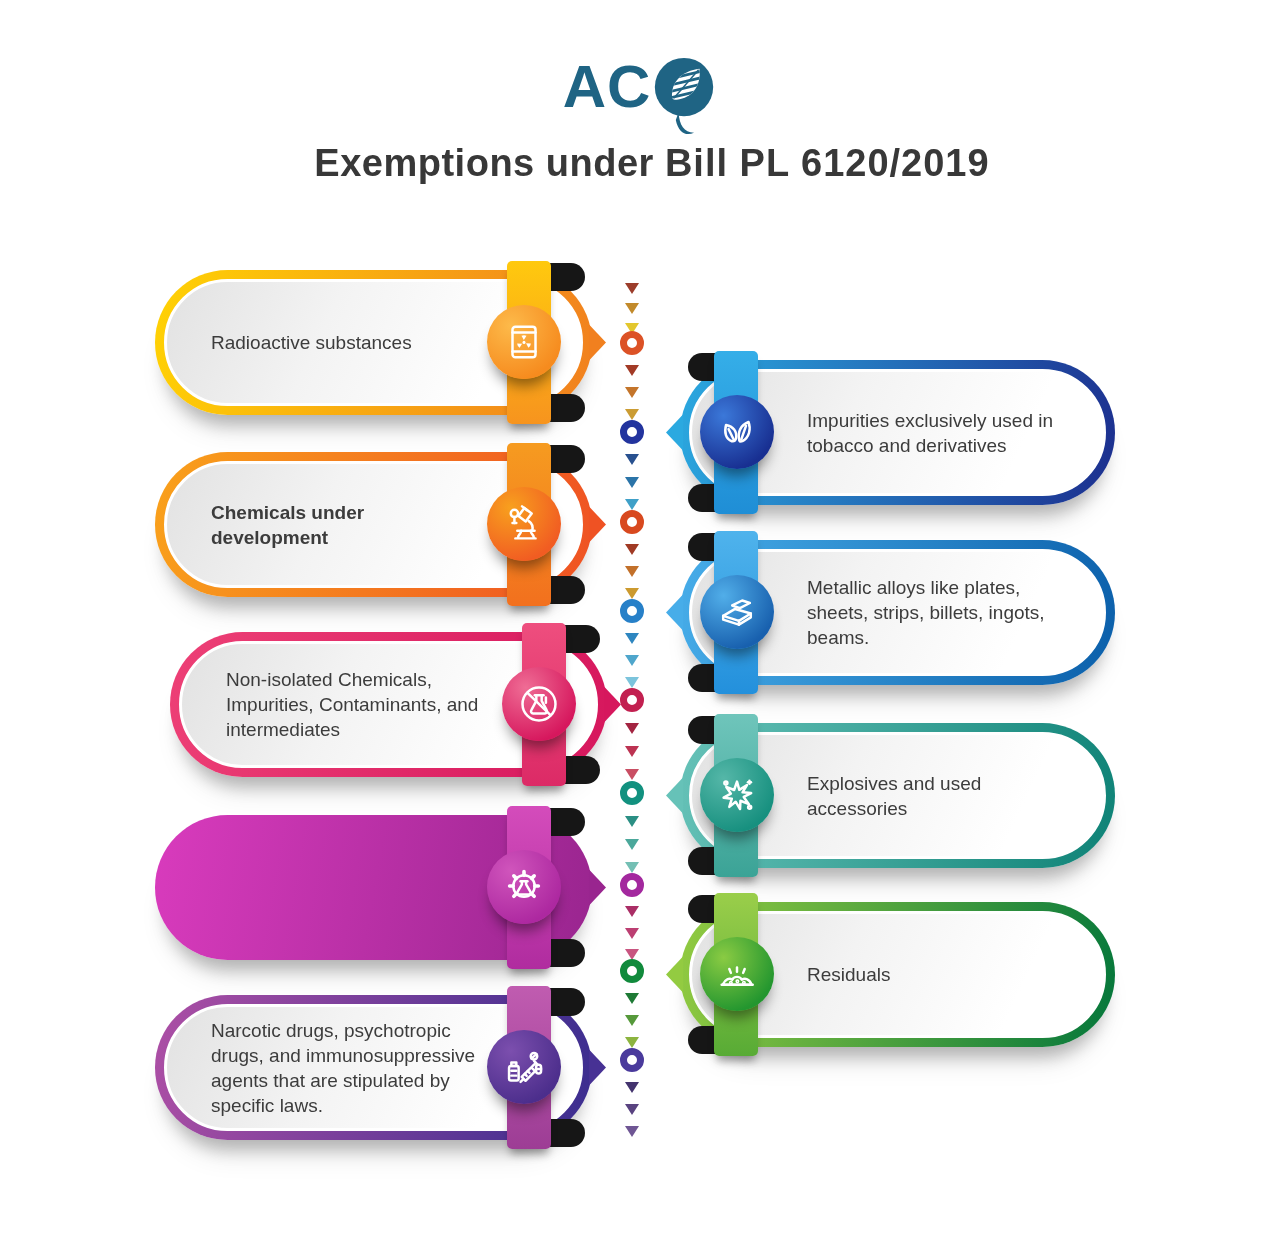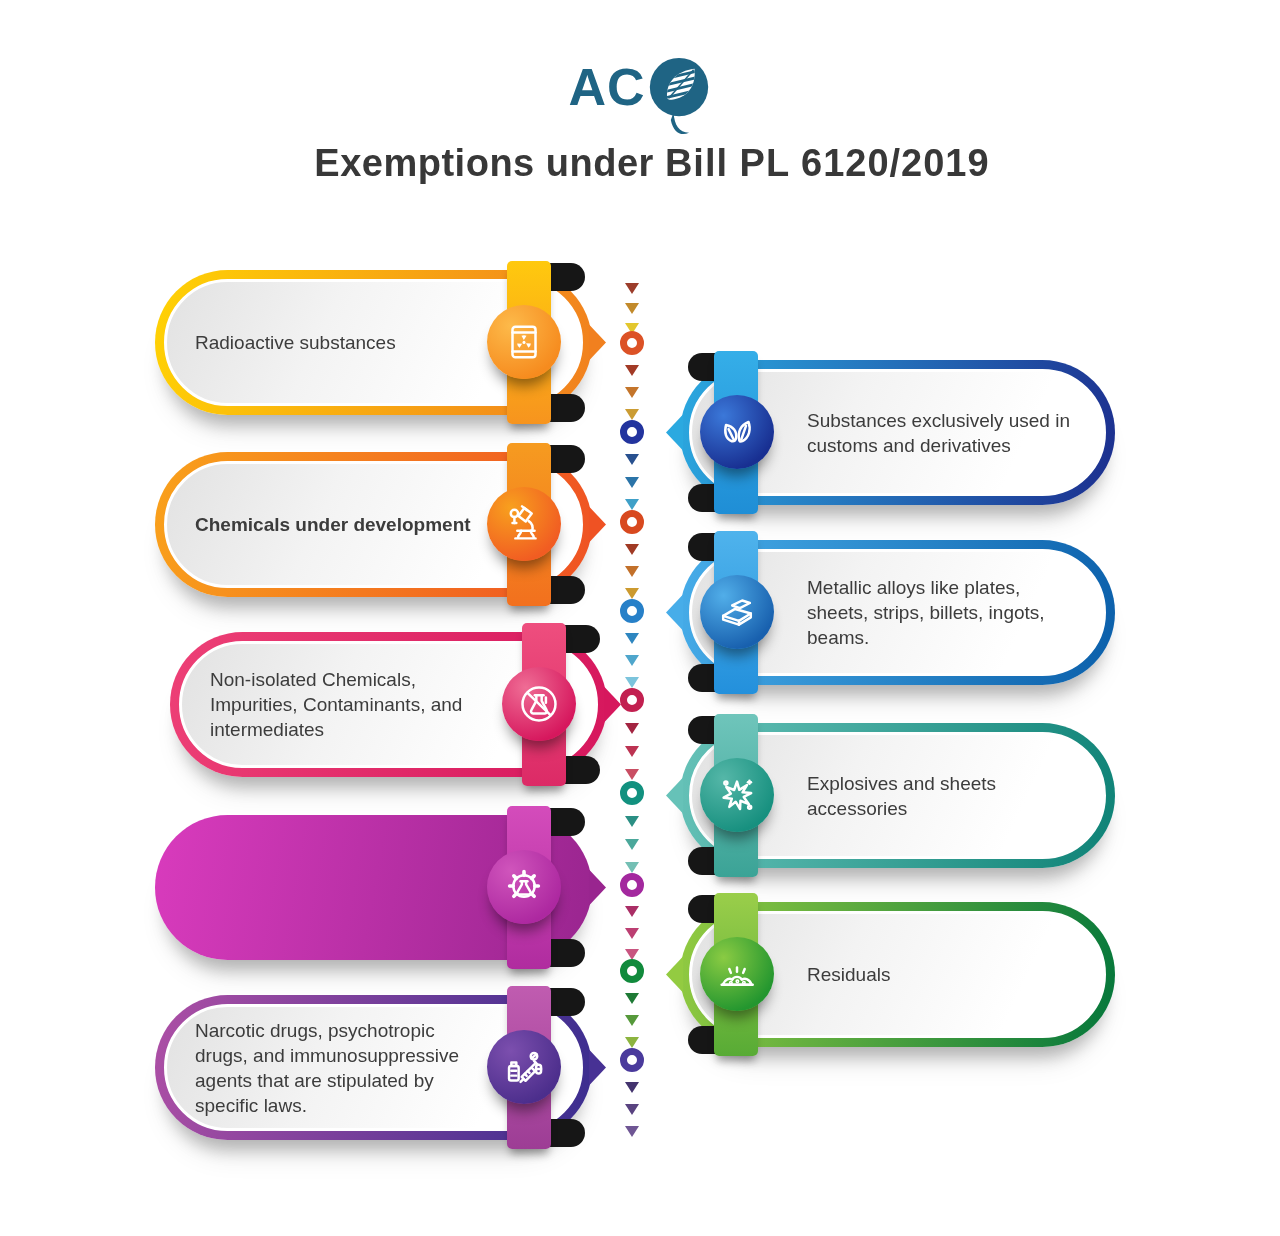--- a/index.html
+++ b/index.html
@@ -1,36 +1,36 @@
 <!DOCTYPE html>
 <html><head>
 <meta charset="utf-8">
 <style>
   html,body{margin:0;padding:0;background:#ffffff;font-family:"Liberation Sans",sans-serif;}
   #canvas{position:relative;width:1280px;height:1236px;background:#ffffff;overflow:hidden;}
 
   
   .logo{position:absolute;top:44px;left:0;width:100%;display:flex;justify-content:center;align-items:center;
-        font-weight:800;font-size:52px;letter-spacing:1px;line-height:1;}
+        font-weight:800;font-size:60px;letter-spacing:1px;line-height:1;}
   .logo .ltr{display:inline-block;}
   .logo .qwrap{display:inline-block;width:62px;height:86px;margin:0 2px;position:relative;top:8px;}
   .title{position:absolute;top:142px;left:0;width:100%;text-align:center;font-size:38px;color:#383838;
          font-weight:700;letter-spacing:.5px;padding-left:12px;}
   .title .emph{font-weight:900;letter-spacing:1px;}
 
   
   .card{position:absolute;width:437px;height:145px;border-radius:999px;
         background:linear-gradient(100deg,var(--bfrom) 0%,var(--bto) 100%);
         box-shadow:0 20px 16px -10px rgba(0,0,0,.22), 0 26px 30px -14px rgba(0,0,0,.12);}
   .card.right{width:435px;}
   .card .inner{position:absolute;inset:9px;border-radius:999px;border:3px solid #fff;
         background:linear-gradient(115deg,#e2e2e2 0%,#f3f3f3 38%,#ffffff 78%);
         display:flex;align-items:center;box-sizing:border-box;}
   .card .txt{font-size:19px;line-height:25px;color:#3c3c3c;}
-  .card.left .txt{padding-left:28px;padding-right:96px;}
+  .card.left .txt{padding-left:44px;padding-right:96px;}
   .card.right .txt{padding-left:115px;padding-right:22px;}
 
   .cap{position:absolute;width:48px;height:28px;border-radius:14px;background:#161616;z-index:2;}
   .card.left .cap{left:382px;}
   .card.right .cap{left:8px;}
   .cap.top{top:-7px;}
   .cap.bot{bottom:-7px;}
 
   .ribbon{position:absolute;top:-9px;height:163px;width:44px;border-radius:5px;z-index:3;
         background:linear-gradient(180deg,var(--rfrom) 0%,var(--rto) 100%);
@@ -199,21 +199,21 @@
             <rect x="18.3" y="10.8" width="2.6" height="4.6" rx="1.3"></rect>
             <line x1="18.3" y1="13.1" x2="20.9" y2="13.1"></line>
           </svg>
         </div>
       </div>
       <div class="card right" style="top: 360px; left: 680px; --bfrom: #2BA9E0; --bto: #1C2E8E; --rfrom: #35AEE8; --rto: #1F8ED6; --gfrom: #3B78D9; --gto: #182F91; --acol: #2BA9E0;">
         <div class="cap top"></div>
         <div class="cap bot"></div>
         <div class="arrow"></div>
         <div class="inner">
-          <div class="txt">Substances exclusively used in customs and derivatives</div>
+          <div class="txt">Impurities exclusively used in tobacco and derivatives</div>
         </div>
         <div class="ribbon"></div>
         <div class="badge">
           <svg viewBox="0 0 24 24">
             <path d="M9.3 16.8 C6.2 15.8 5.2 12.2 6.3 8.3 C10 8.9 12.1 11.6 11.5 15.3 C11.1 16.5 10.2 17 9.3 16.8 Z"></path>
             <line x1="7.6" y1="10.5" x2="10.4" y2="16.2"></line>
             <path d="M13.2 16.4 C12.2 12.2 13.8 8.4 18 6.8 C19.4 10.5 18.4 14.8 14.8 16.8 C14 17.1 13.4 16.9 13.2 16.4 Z"></path>
             <line x1="16.7" y1="8.8" x2="14.2" y2="16"></line>
           </svg>
         </div>
@@ -233,21 +233,21 @@
             <path d="M4.8 14 v2 l8.2 2.6 6.2 -3.8 v-2"></path>
             <line x1="13" y1="16.6" x2="13" y2="18.6"></line>
           </svg>
         </div>
       </div>
       <div class="card right" style="top: 723px; left: 680px; --bfrom: #66C2B8; --bto: #0E8276; --rfrom: #6FC5BB; --rto: #3BA396; --gfrom: #55B7A8; --gto: #17907F; --acol: #66C2B8;">
         <div class="cap top"></div>
         <div class="cap bot"></div>
         <div class="arrow"></div>
         <div class="inner">
-          <div class="txt">Explosives and sheets accessories</div>
+          <div class="txt">Explosives and used accessories</div>
         </div>
         <div class="ribbon"></div>
         <div class="badge">
           <svg viewBox="0 0 24 24">
             <path d="M12 5 L13.2 9.3 L17.2 6.8 L14.9 10.6 L19.4 11 L15.5 13 L18.2 16.8 L13.8 15 L13.6 19.3 L11.3 15.5 L8 18.2 L9.3 13.9 L5 13.4 L8.8 11.3 L6.4 7.8 L10.5 9.4 Z"></path>
             <circle cx="6.2" cy="5.8" r="0.8"></circle>
             <circle cx="18.6" cy="18.4" r="0.8"></circle>
             <line x1="18.5" y1="4.5" x2="18.5" y2="6.1"></line>
             <line x1="17.7" y1="5.3" x2="19.3" y2="5.3"></line>
           </svg>

